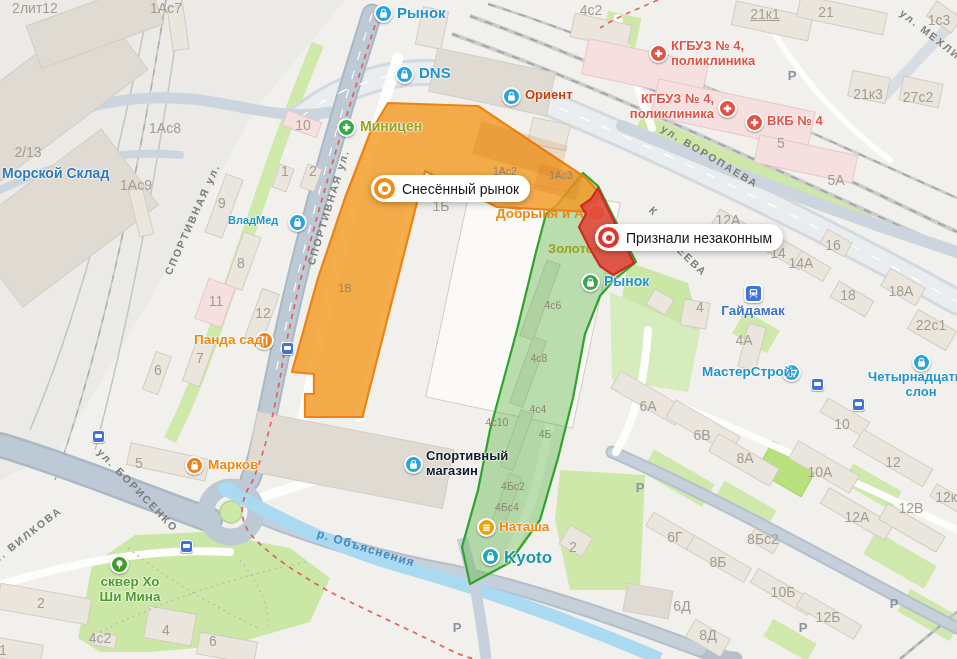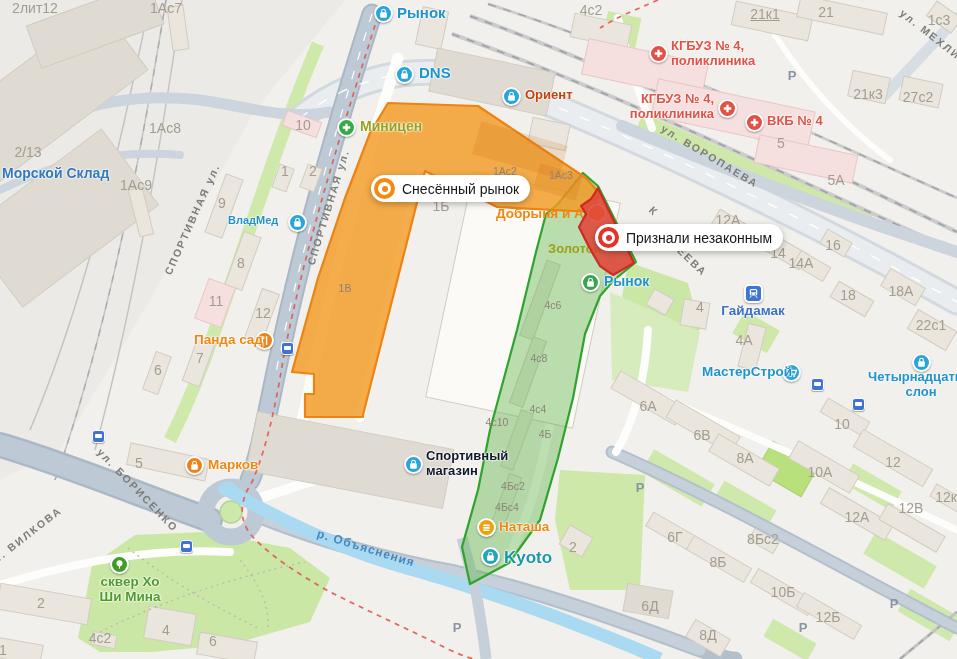--- a/index.html
+++ b/index.html
@@ -248,21 +248,21 @@
       <div class="hn" style="left: 745px; top: 458px;">8А</div>
       <div class="hn" style="left: 842px; top: 424px;">10</div>
       <div class="hn" style="left: 820px; top: 472px;">10А</div>
       <div class="hn" style="left: 893px; top: 462px;">12</div>
       <div class="hn" style="left: 950px; top: 497px;">12к1</div>
       <div class="hn" style="left: 857px; top: 517px;">12А</div>
       <div class="hn" style="left: 911px; top: 508px;">12В</div>
       <div class="hn" style="left: 675px; top: 537px;">6Г</div>
       <div class="hn" style="left: 718px; top: 562px;">8Б</div>
       <div class="hn" style="left: 763px; top: 539px;">8Бс2</div>
-      <div class="hn" style="left: 650px; top: 606px;">6Д</div>
+      <div class="hn" style="left: 682px; top: 606px;">6Д</div>
       <div class="hn" style="left: 783px; top: 592px;">10Б</div>
       <div class="hn" style="left: 828px; top: 617px;">12Б</div>
       <div class="hn" style="left: 708px; top: 635px;">8Д</div>
       <div class="hn" style="left: 573px; top: 547px;">2</div>
       <div class="hn" style="left: 41px; top: 603px;">2</div>
       <div class="hn" style="left: 3px; top: 650px;">1</div>
       <div class="hn" style="left: 100px; top: 638px;">4с2</div>
       <div class="hn" style="left: 166px; top: 630px;">4</div>
       <div class="hn" style="left: 213px; top: 641px;">6</div>
       <div class="street" style="left: 192px; top: 219px; transform: translate(-50%, -50%) rotate(-66deg);">СПОРТИВНАЯ ул.</div>

